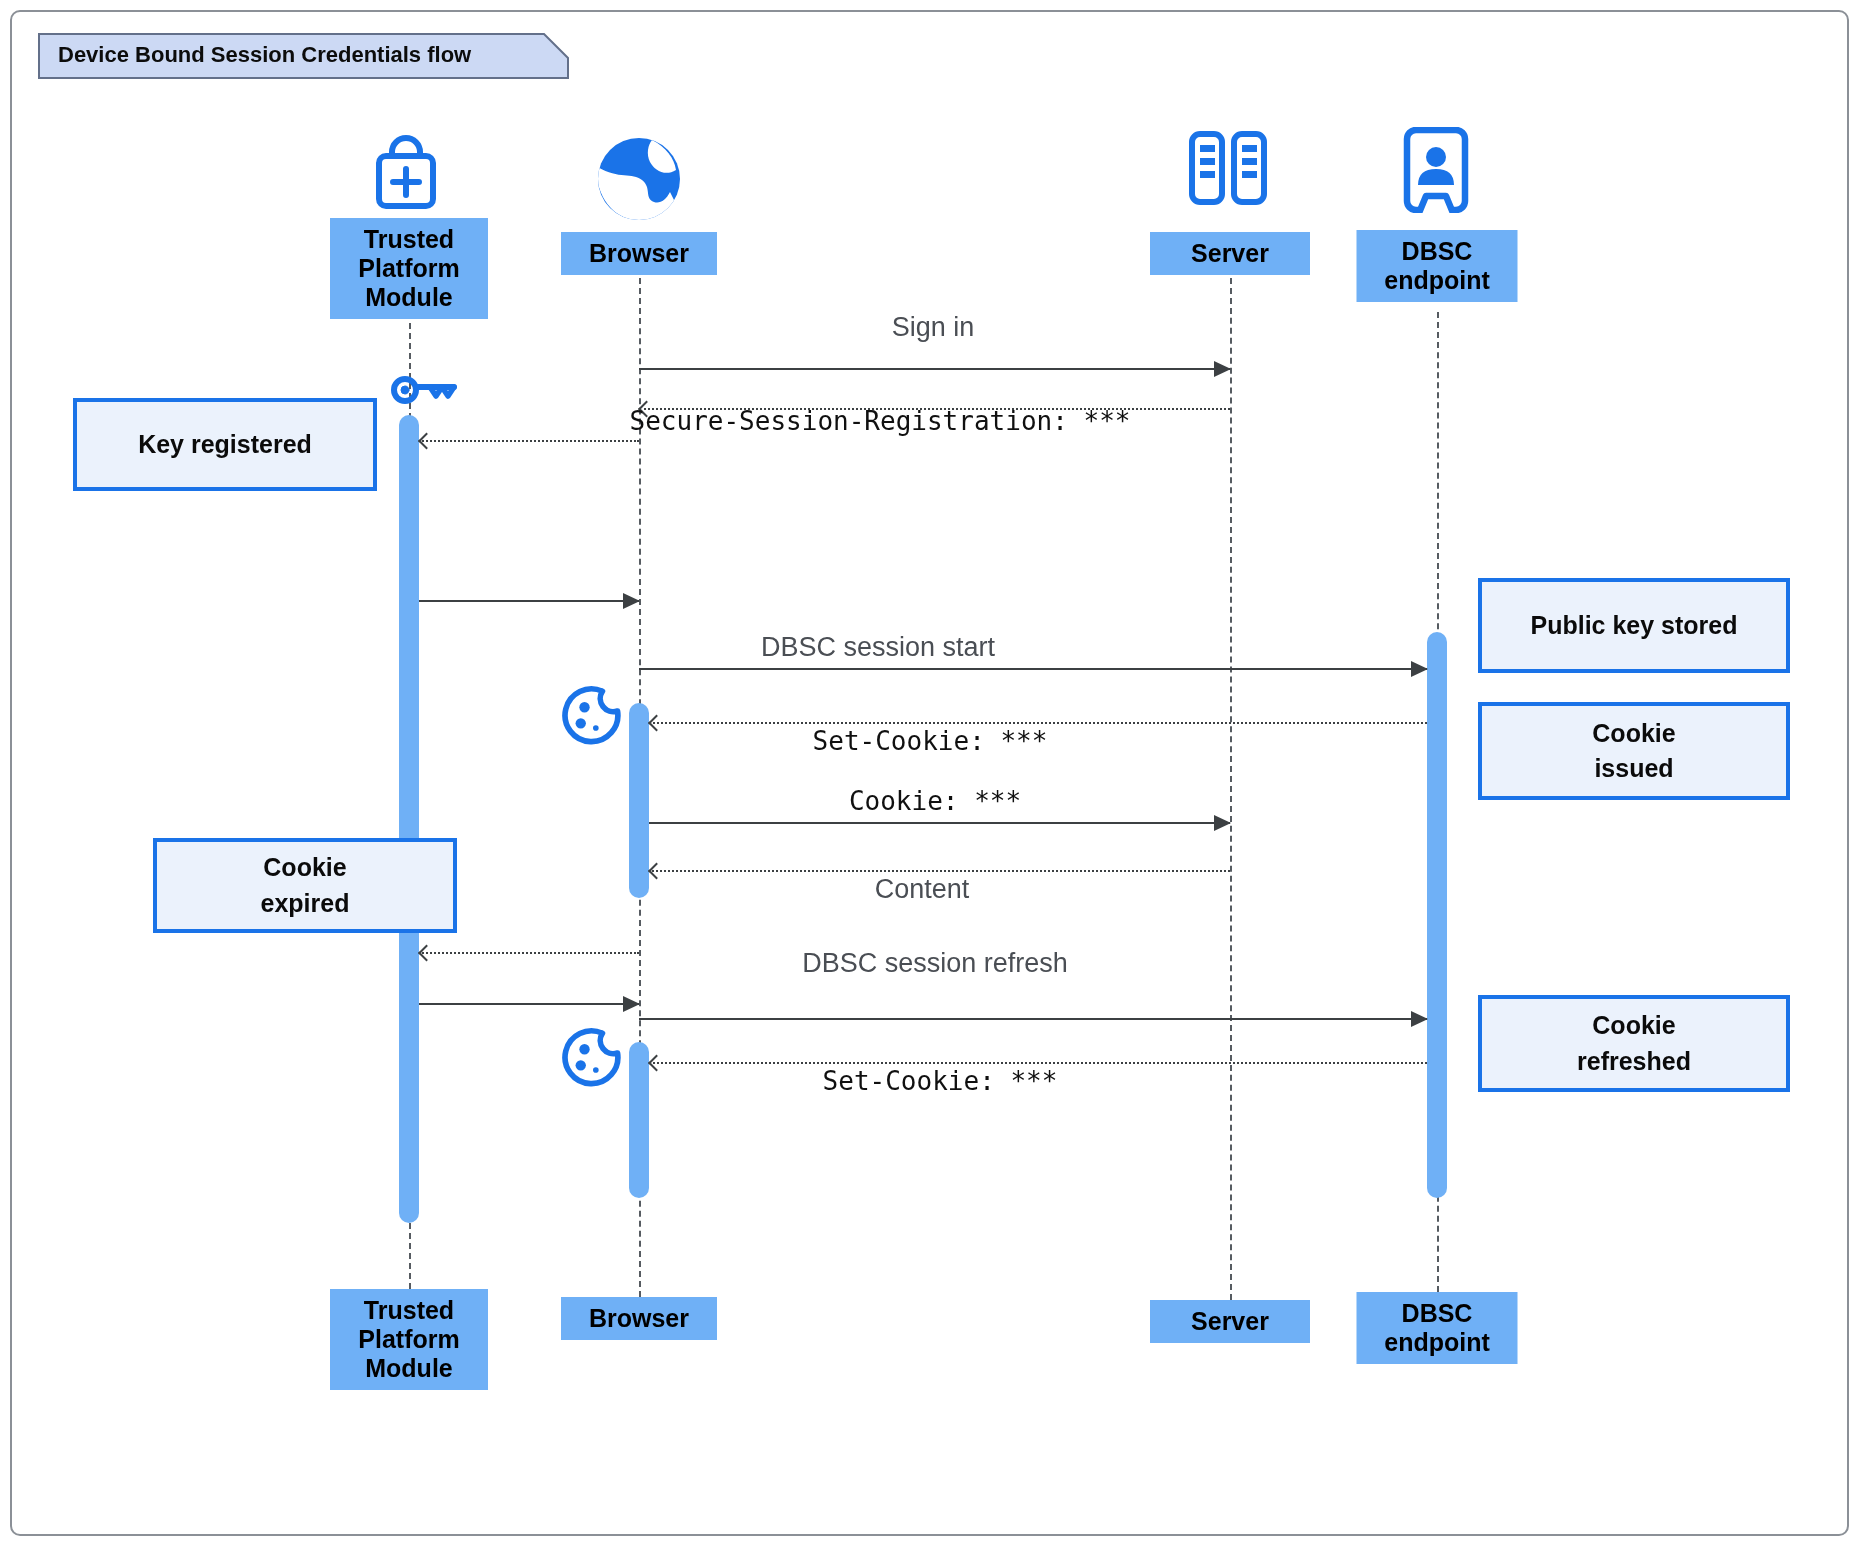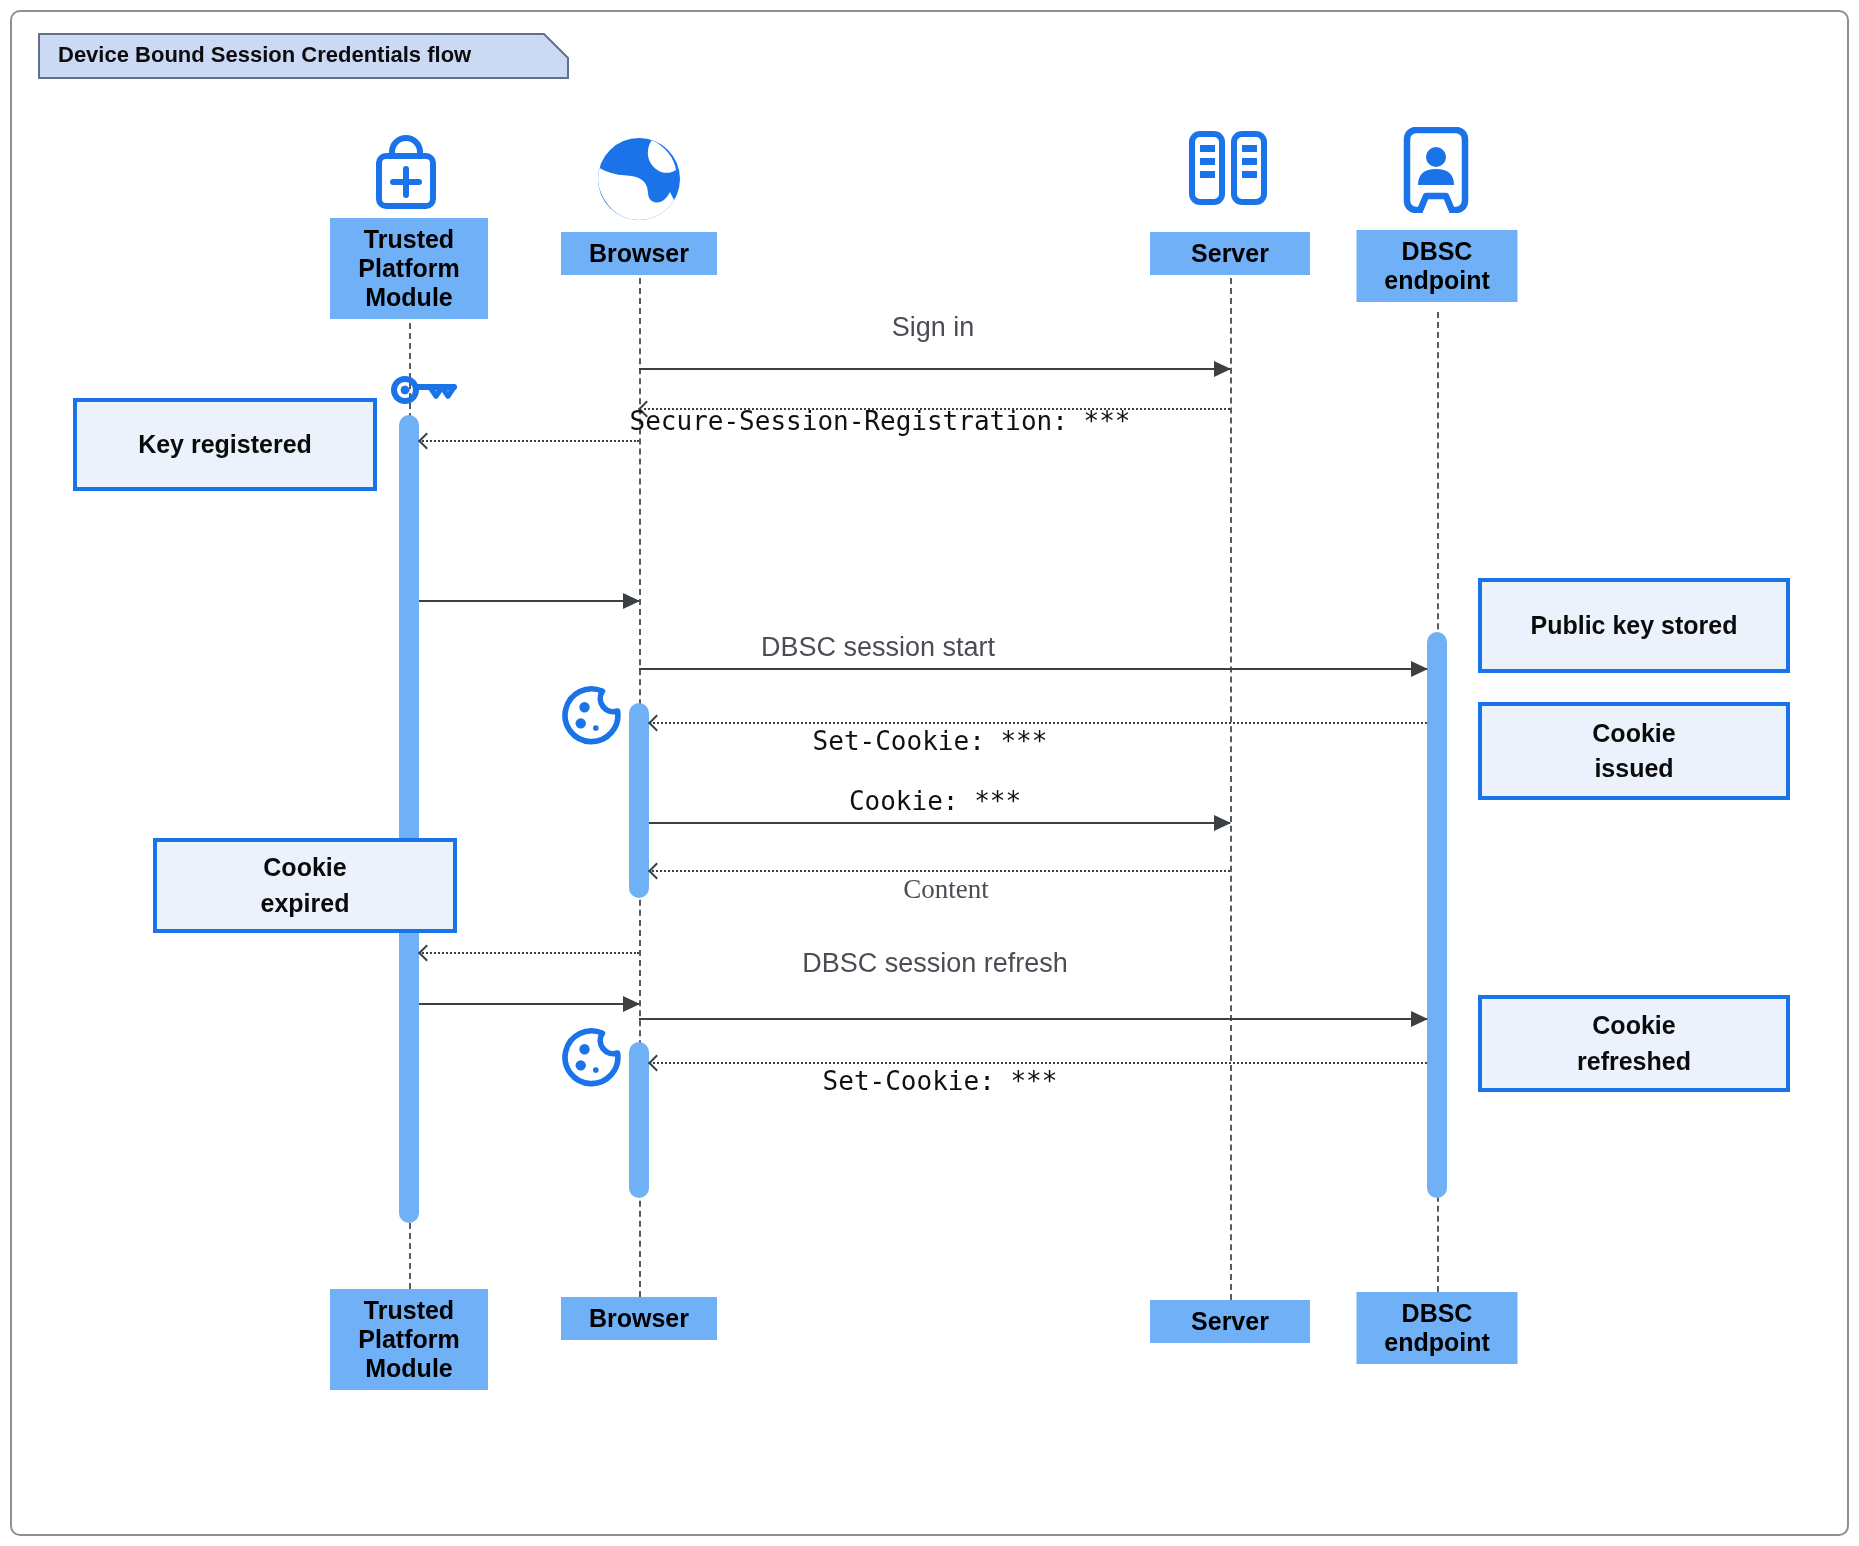--- a/index.html
+++ b/index.html
@@ -140,21 +140,21 @@
     </div>
   <div class="arrow dotted" style="left:649px;top:1062px;width:778px;">
       <i class="chv"></i>
     </div>
 
   <div class="msg msg-sans" style="left:933px;top:312px;">Sign in</div>
   <div class="msg msg-mono" style="left:880px;top:406px;">Secure-Session-Registration: ***</div>
   <div class="msg msg-sans" style="left:878px;top:632px;">DBSC session start</div>
   <div class="msg msg-mono" style="left:930px;top:726px;">Set-Cookie: ***</div>
   <div class="msg msg-mono" style="left:935px;top:786px;">Cookie: ***</div>
-  <div class="msg msg-sans" style="left:946px;top:874px;font-family:Liberation Serif, serif;">Content</div>
+  <div class="msg msg-sans" style="left:922px;top:874px;">Content</div>
   <div class="msg msg-sans" style="left:935px;top:948px;">DBSC session refresh</div>
   <div class="msg msg-mono" style="left:940px;top:1066px;">Set-Cookie: ***</div>
 
   <div class="note" style="left:73px;top:398px;width:304px;height:93px;">Key registered</div>
   <div class="note" style="left:153px;top:838px;width:304px;height:95px;">Cookie
 expired</div>
   <div class="note" style="left:1478px;top:578px;width:312px;height:95px;text-align:right;">Public key stored</div>
   <div class="note" style="left:1478px;top:702px;width:312px;height:98px;">Cookie
 issued</div>
   <div class="note" style="left:1478px;top:995px;width:312px;height:97px;">Cookie

